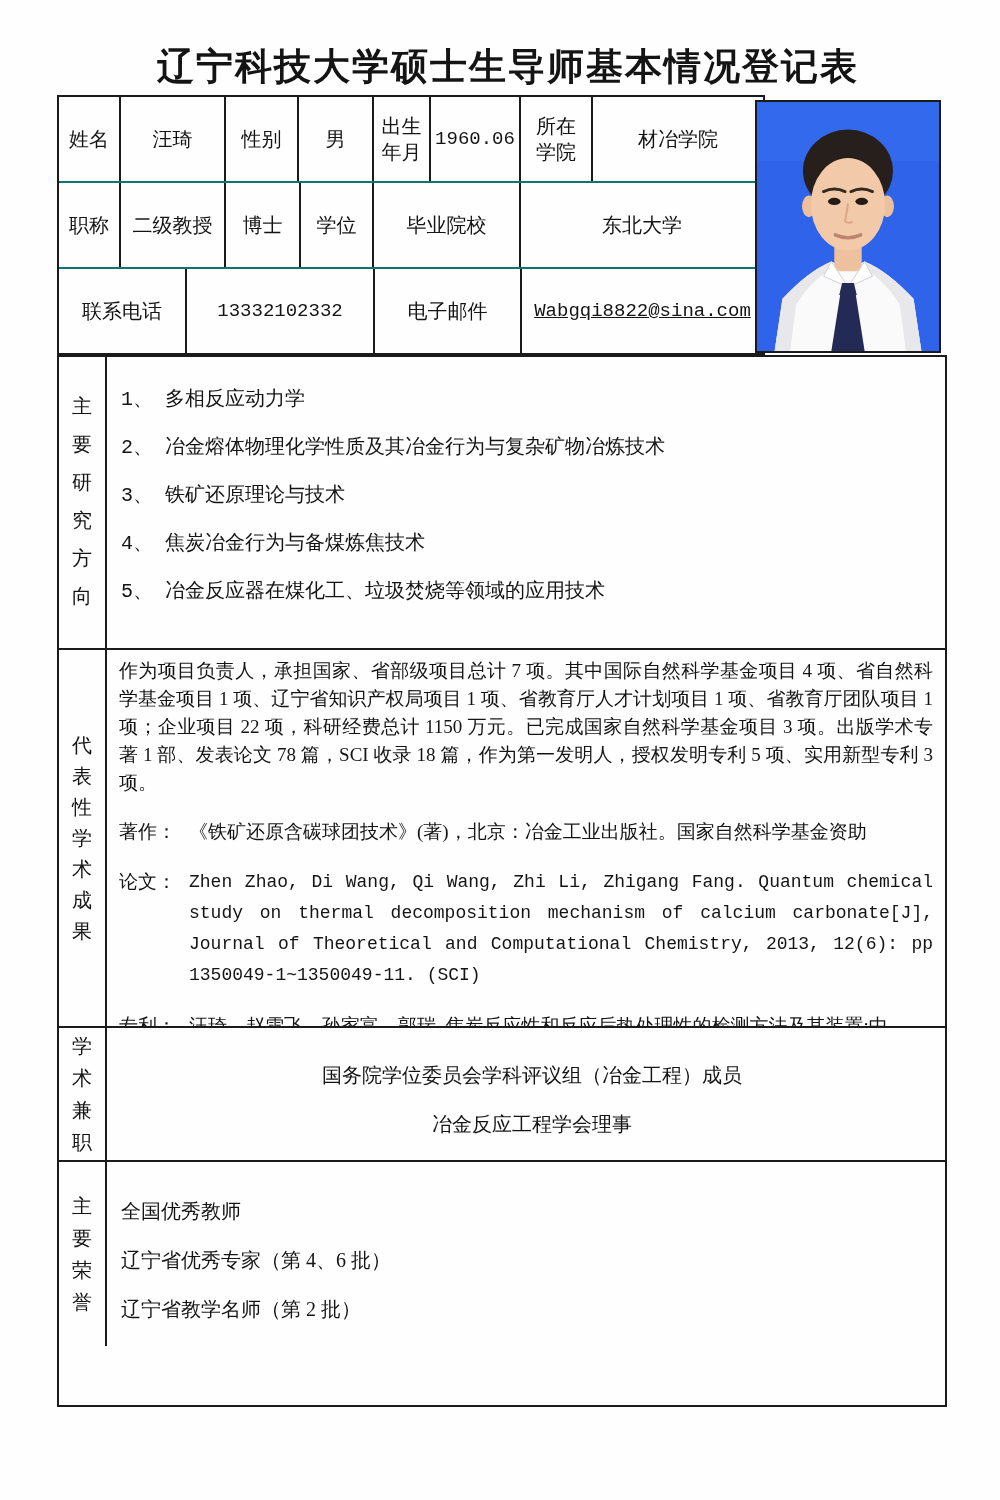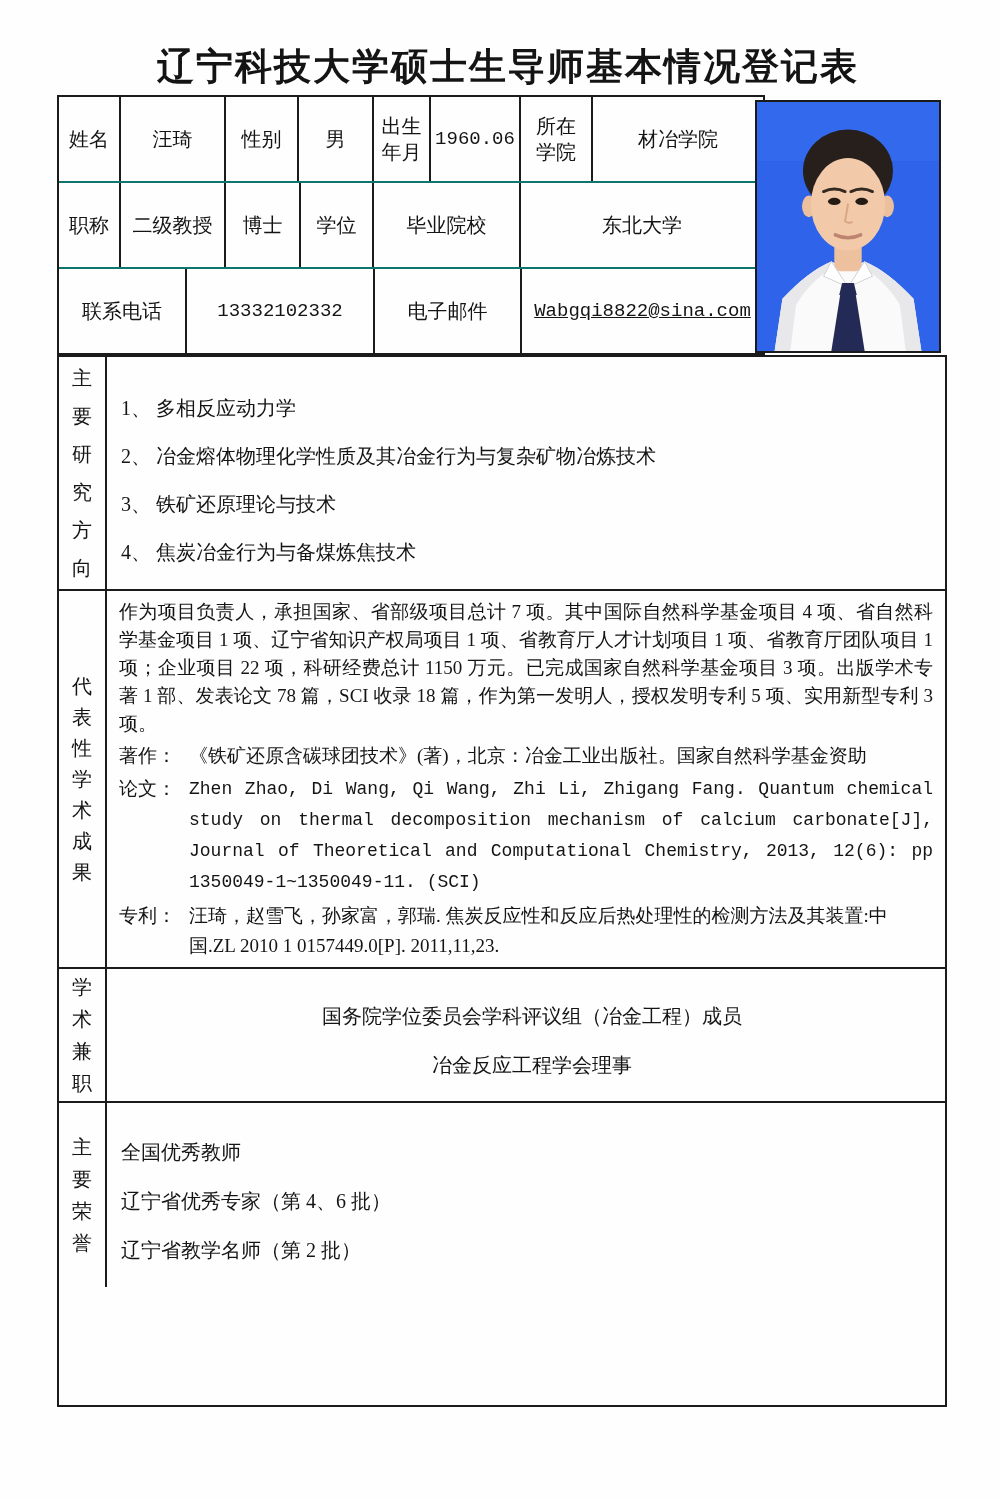--- a/index.html
+++ b/index.html
@@ -31,30 +31,30 @@
   
   .main-table{position:absolute;left:57px;top:355px;width:890px;height:1052px;
               border:2px solid #1b1b1b;box-sizing:border-box;}
   .brow{display:flex;border-top:2px solid #1b1b1b;box-sizing:border-box;}
   .brow:first-child{border-top:none;}
   .label-cell{flex:0 0 46px;display:flex;align-items:center;justify-content:center;}
   .vlabel{width:24px;word-break:break-all;text-align:center;font-size:20px;}
   .content-cell{flex:1;border-left:2px solid #1b1b1b;box-sizing:border-box;
                 font-size:20px;overflow:hidden;}
 
-  .row-research{height:232px;}
+  .row-research{height:291px;font-family:Liberation Mono, monospace;}
   .row-research .vlabel{line-height:38px;}
-  .row-research .content-cell{padding:40px 18px 0 14px;}
+  .row-research .content-cell{padding:32px 18px 0 14px;}
   .row-research .list-item{margin-bottom:26px;line-height:22px;}
 
   .row-achievements{height:378px;}
   .row-achievements .vlabel{line-height:31px;}
   .row-achievements .content-cell{padding:7px 12px 0 12px;font-size:19px;}
   .intro-par{text-align:justify;line-height:28px;margin:0 0 3px 0;}
-  .hang{display:flex;margin-top:3px;line-height:30px;}
+  .hang{display:flex;margin-top:20px;line-height:30px;}
   .hlabel{flex:0 0 70px;}
   .htext{flex:1;}
   .justify{text-align:justify;}
   .completed-par{line-height:30px;margin-top:3px;}
 
   .row-affiliations{height:134px;}
   .row-affiliations .vlabel{line-height:32px;}
   .row-affiliations .content-cell{padding:36px 18px 0 30px;text-align:center;}
   .row-affiliations .list-item{margin-bottom:27px;line-height:22px;}
 

